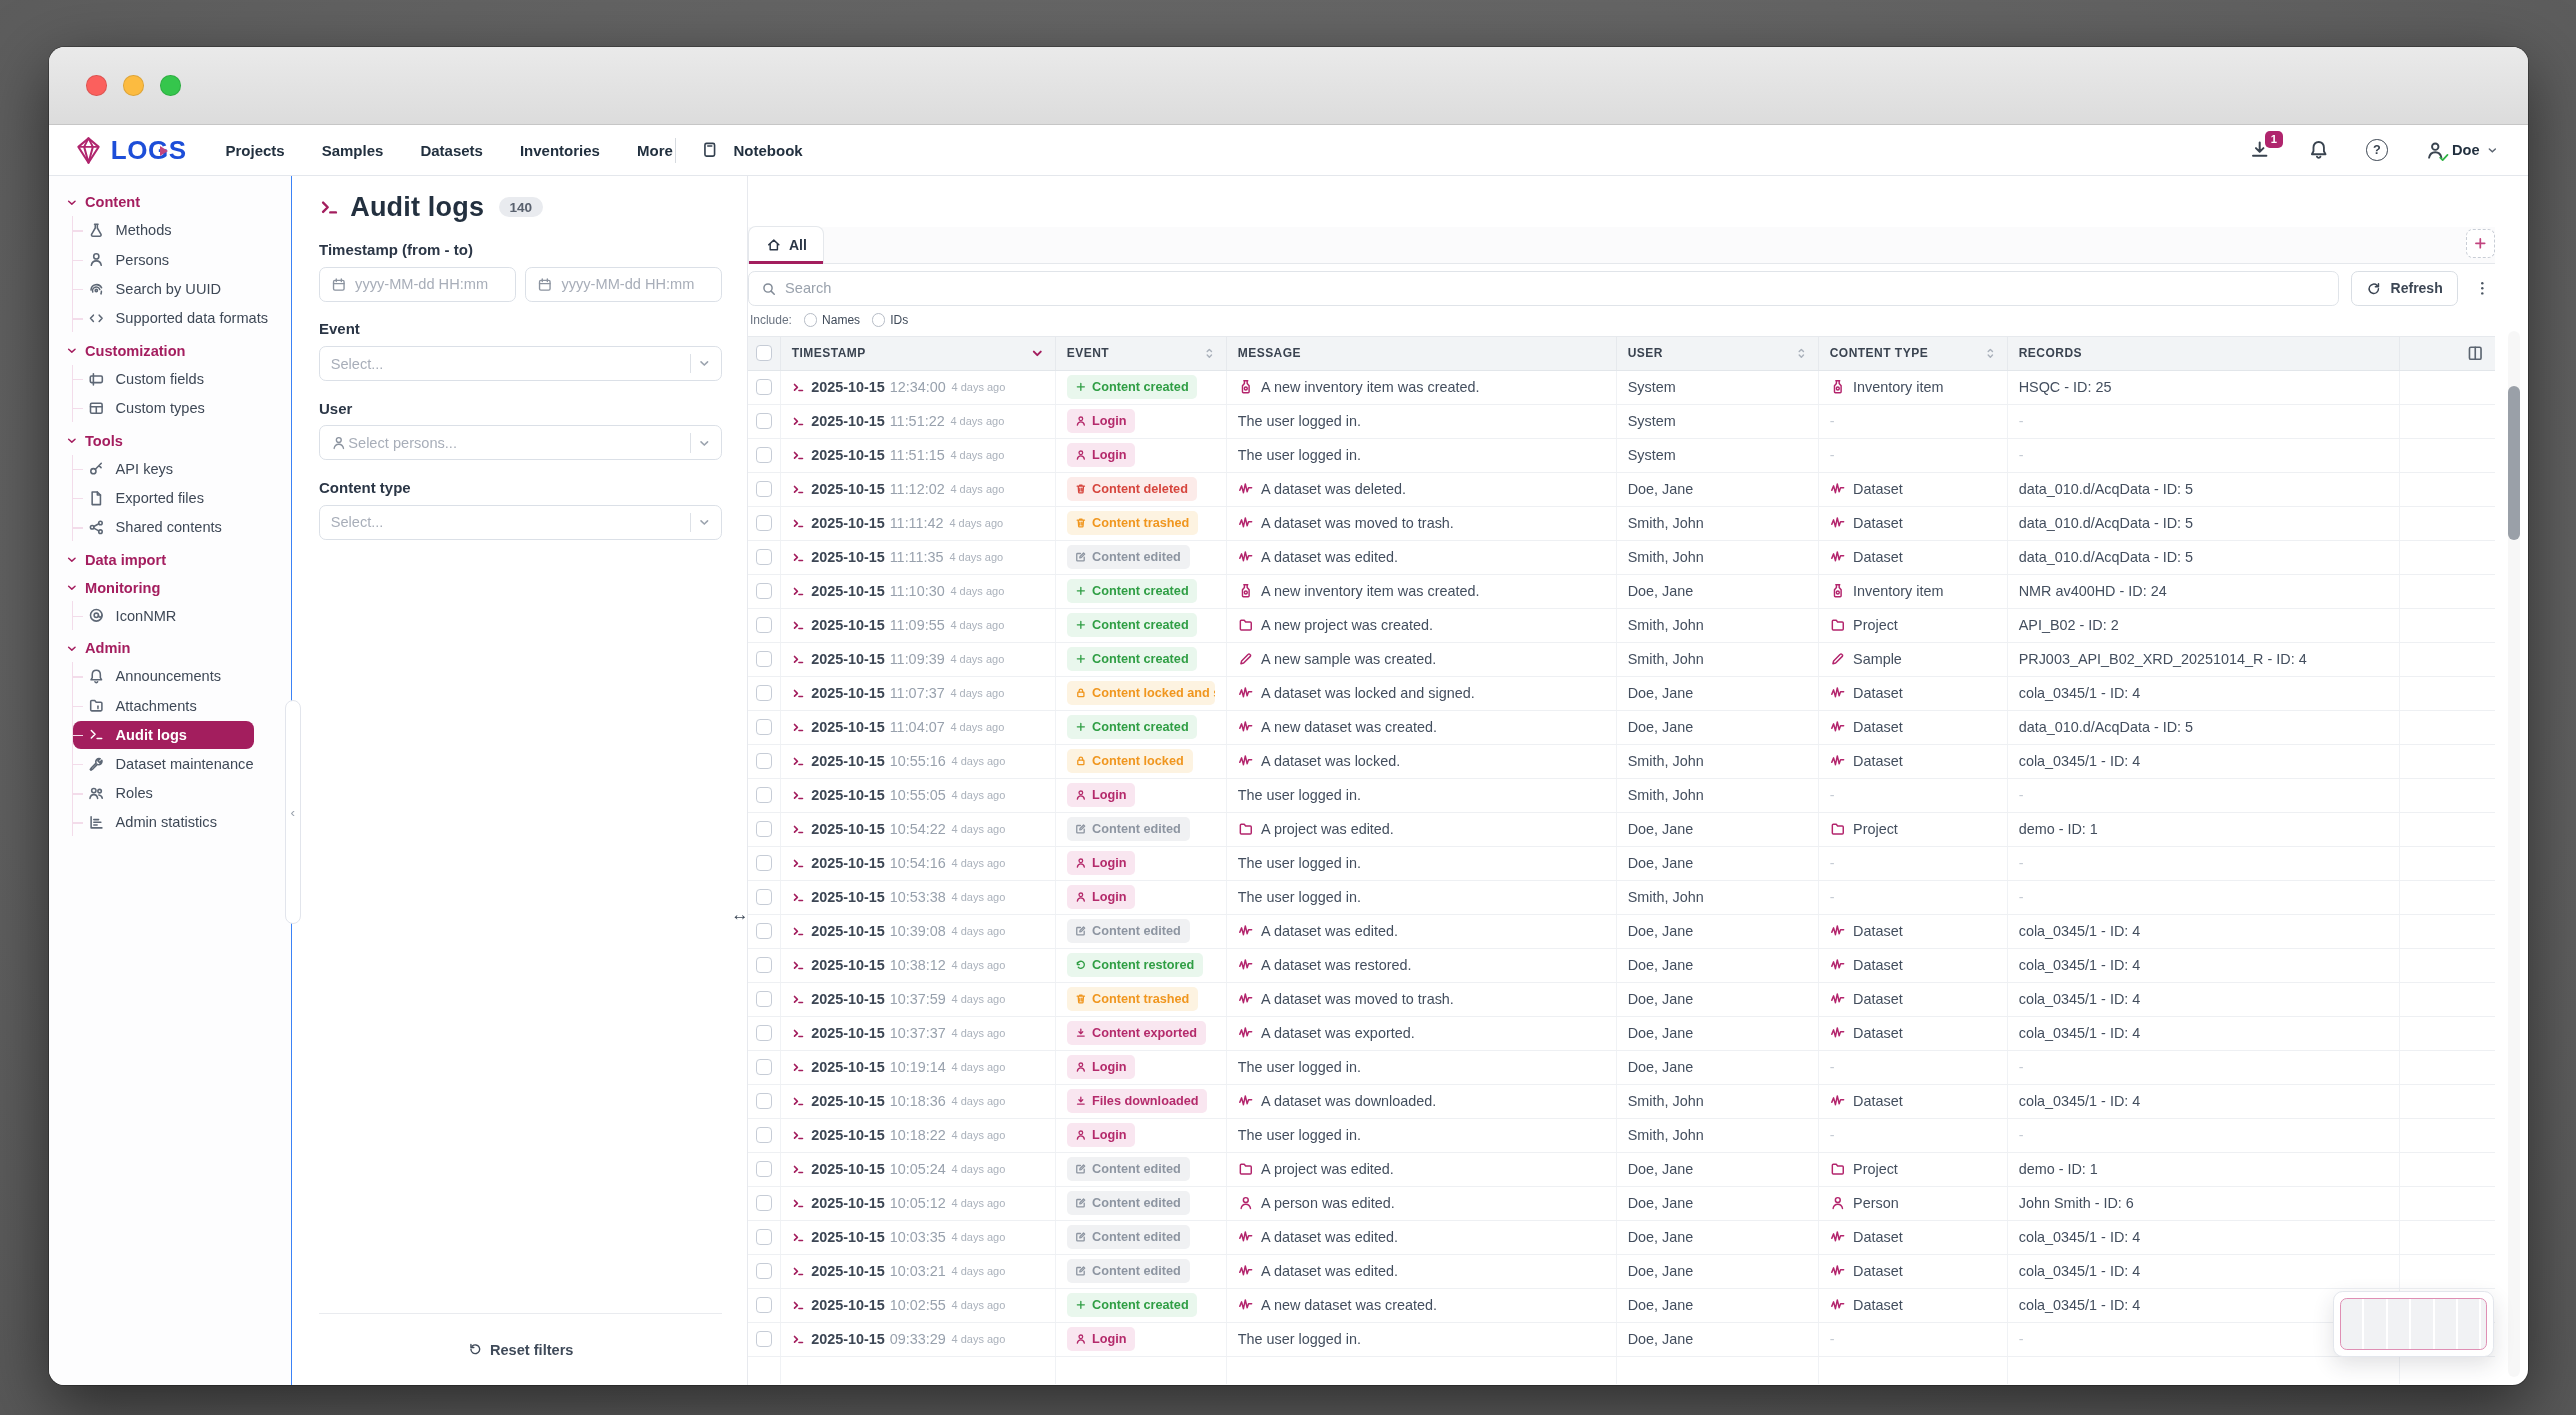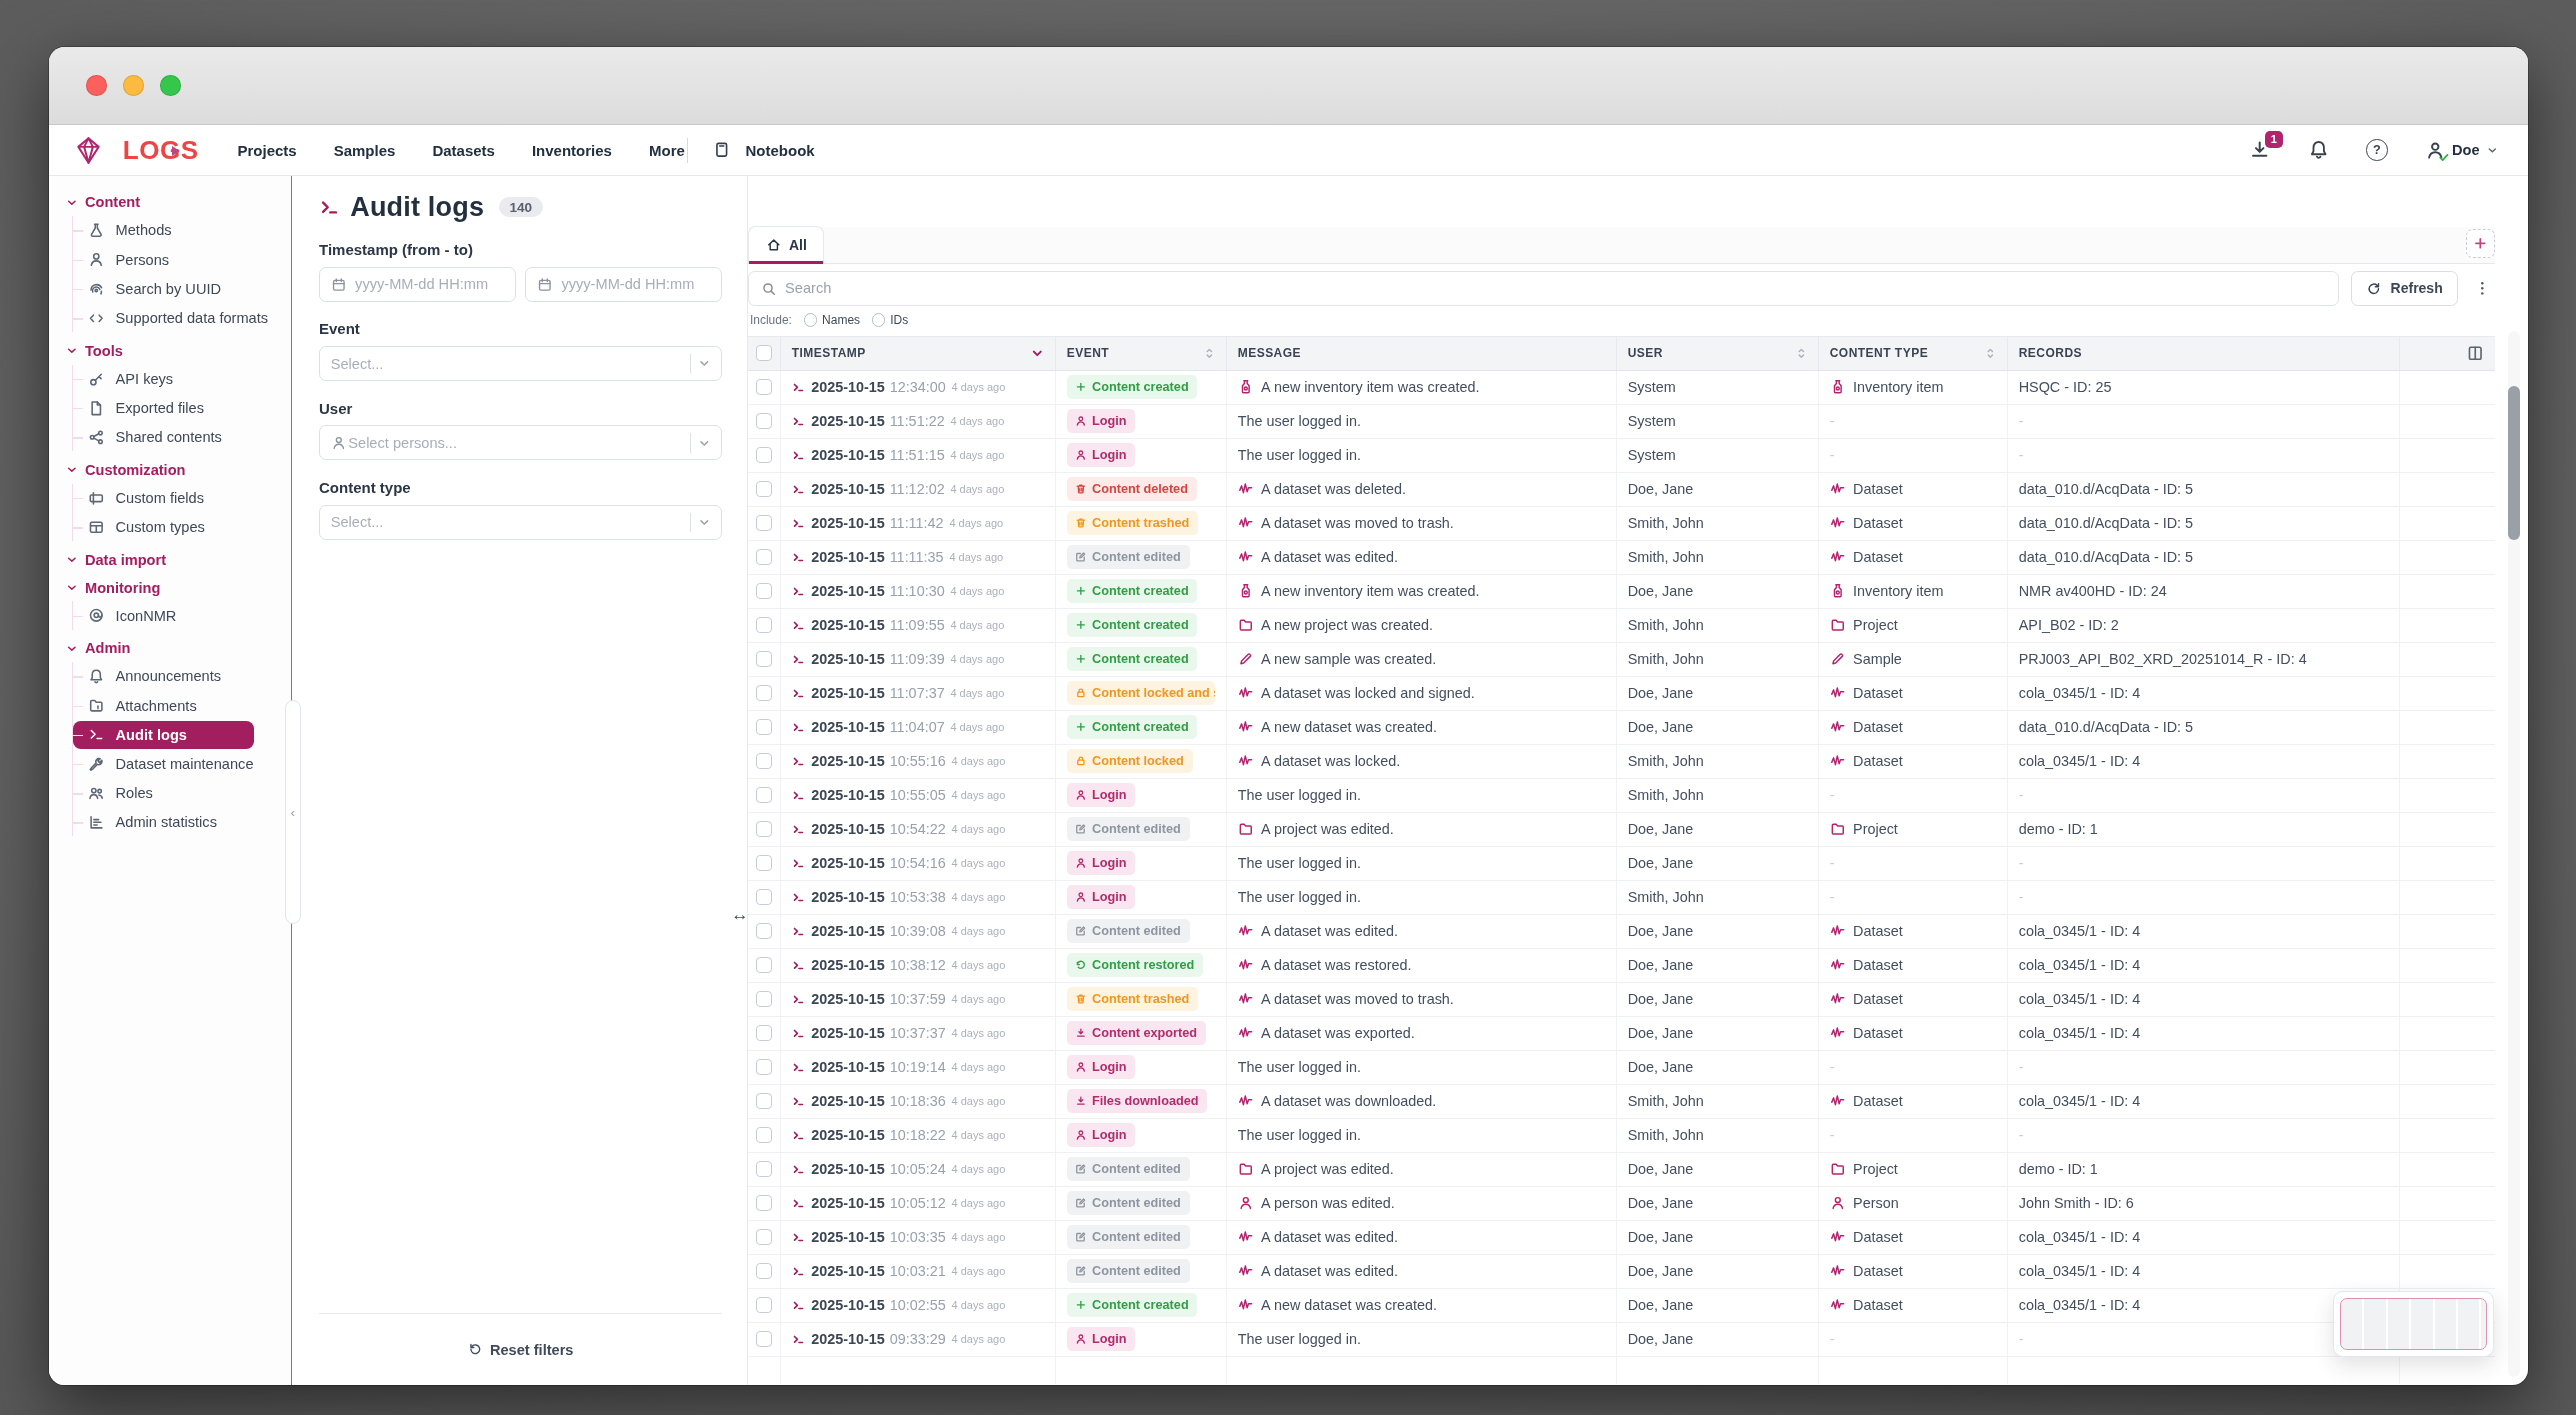--- a/index.html
+++ b/index.html
@@ -12,21 +12,21 @@
 
   
   .titlebar { height:78px; flex:0 0 auto; background:linear-gradient(#eaeaea,#dcdcdc); border-bottom:1px solid #c6c6c6; position:relative; }
   .lights { position:absolute; left:37px; top:28px; display:flex; gap:16.6px; }
   .light { width:20.5px; height:20.5px; border-radius:50%; box-shadow:inset 0 0 0 1px rgba(0,0,0,.12); }
 
   
   .appbar { height:51px; flex:0 0 auto; border-bottom:1px solid #e4e7ec; display:flex; align-items:center; padding:0 29px 0 25px; background:#fff; }
   .logo { display:flex; align-items:center; gap:7.8px; margin-right:39px; }
   .logo svg { width:29px; height:29px; color:#b0256d; }
-  .logo .word { font-size:26px; font-weight:800; letter-spacing:0.5px; color:#ef4444; position:relative;margin-left:12px; }
+  .logo .word { font-size:26px; font-weight:800; letter-spacing:0.5px; color:#1d4ed8; position:relative; }
   .logo .word .g { position:relative; }
   .logo .word .g::after { content:""; position:absolute; right:1px; top:11.7px; border-left:8.8px solid #c2447f; border-top:5.8px solid transparent; border-bottom:5.8px solid transparent; }
   .nav { display:flex; align-items:center; gap:37px; font-size:15px; font-weight:700; color:#22303f; }
   .nav .nav-item { cursor:default; }
   .nav-divider { width:1px; height:25px; background:#d6dadf; margin:0 1.9px; }
   .notebook { display:flex; align-items:center; gap:15px; font-size:15px; font-weight:700; color:#22303f; }
   .notebook svg { width:17.5px; height:17.5px; color:#33404f; }
   .appbar-right { margin-left:auto; display:flex; align-items:center; gap:37px; }
   .abicon { position:relative; color:#39434f; display:flex; }
   .abicon svg { width:21.4px; height:21.4px; }
@@ -247,20 +247,44 @@
               </svg>
               <span>Supported data formats</span>
             </div>
           </div>
         </div>
         <div class="sec">
           <div class="sec-head">
             <svg class="" viewBox="0 0 16 16" fill="none" stroke="currentColor" stroke-width="2" stroke-linecap="round" stroke-linejoin="round">
               <path d="m3.6 5.8 4.4 4 4.4-4"></path>
             </svg>
+            <span>Customization</span>
+          </div>
+          <div class="sec-items">
+            <div class="sitem">
+              <svg class="" viewBox="0 0 16 16" fill="none" stroke="currentColor" stroke-width="1.5" stroke-linecap="round" stroke-linejoin="round">
+                <rect x="2.2" y="4.8" width="11.6" height="6.4" rx="1.2"></rect>
+                <path d="M5.2 2.6v10.8"></path>
+              </svg>
+              <span>Custom fields</span>
+            </div>
+            <div class="sitem">
+              <svg class="" viewBox="0 0 16 16" fill="none" stroke="currentColor" stroke-width="1.5" stroke-linecap="round" stroke-linejoin="round">
+                <rect x="2.4" y="3.2" width="11.2" height="9.6" rx="1.2"></rect>
+                <path d="M2.4 6.6h11.2M8 6.6v6.2"></path>
+              </svg>
+              <span>Custom types</span>
+            </div>
+          </div>
+        </div>
+        <div class="sec">
+          <div class="sec-head">
+            <svg class="" viewBox="0 0 16 16" fill="none" stroke="currentColor" stroke-width="2" stroke-linecap="round" stroke-linejoin="round">
+              <path d="m3.6 5.8 4.4 4 4.4-4"></path>
+            </svg>
             <span>Tools</span>
           </div>
           <div class="sec-items">
             <div class="sitem">
               <svg class="" viewBox="0 0 16 16" fill="none" stroke="currentColor" stroke-width="1.5" stroke-linecap="round" stroke-linejoin="round">
                 <circle cx="5.2" cy="10.8" r="2.5"></circle>
                 <path d="m7.1 8.9 5.7-5.7M10.6 5.4l2 2"></path>
               </svg>
               <span>API keys</span>
             </div>
@@ -272,44 +296,20 @@
               <span>Exported files</span>
             </div>
             <div class="sitem">
               <svg class="" viewBox="0 0 16 16" fill="none" stroke="currentColor" stroke-width="1.5" stroke-linecap="round" stroke-linejoin="round">
                 <circle cx="4" cy="8" r="1.7"></circle>
                 <circle cx="12" cy="3.8" r="1.7"></circle>
                 <circle cx="12" cy="12.2" r="1.7"></circle>
                 <path d="m5.6 7.2 4.8-2.6M5.6 8.8l4.8 2.6"></path>
               </svg>
               <span>Shared contents</span>
-            </div>
-          </div>
-        </div>
-        <div class="sec">
-          <div class="sec-head">
-            <svg class="" viewBox="0 0 16 16" fill="none" stroke="currentColor" stroke-width="2" stroke-linecap="round" stroke-linejoin="round">
-              <path d="m3.6 5.8 4.4 4 4.4-4"></path>
-            </svg>
-            <span>Customization</span>
-          </div>
-          <div class="sec-items">
-            <div class="sitem">
-              <svg class="" viewBox="0 0 16 16" fill="none" stroke="currentColor" stroke-width="1.5" stroke-linecap="round" stroke-linejoin="round">
-                <rect x="2.2" y="4.8" width="11.6" height="6.4" rx="1.2"></rect>
-                <path d="M5.2 2.6v10.8"></path>
-              </svg>
-              <span>Custom fields</span>
-            </div>
-            <div class="sitem">
-              <svg class="" viewBox="0 0 16 16" fill="none" stroke="currentColor" stroke-width="1.5" stroke-linecap="round" stroke-linejoin="round">
-                <rect x="2.4" y="3.2" width="11.2" height="9.6" rx="1.2"></rect>
-                <path d="M2.4 6.6h11.2M8 6.6v6.2"></path>
-              </svg>
-              <span>Custom types</span>
             </div>
           </div>
         </div>
         <div class="sec">
           <div class="sec-head">
             <svg class="" viewBox="0 0 16 16" fill="none" stroke="currentColor" stroke-width="2" stroke-linecap="round" stroke-linejoin="round">
               <path d="m3.6 5.8 4.4 4 4.4-4"></path>
             </svg>
             <span>Data import</span>
           </div>

